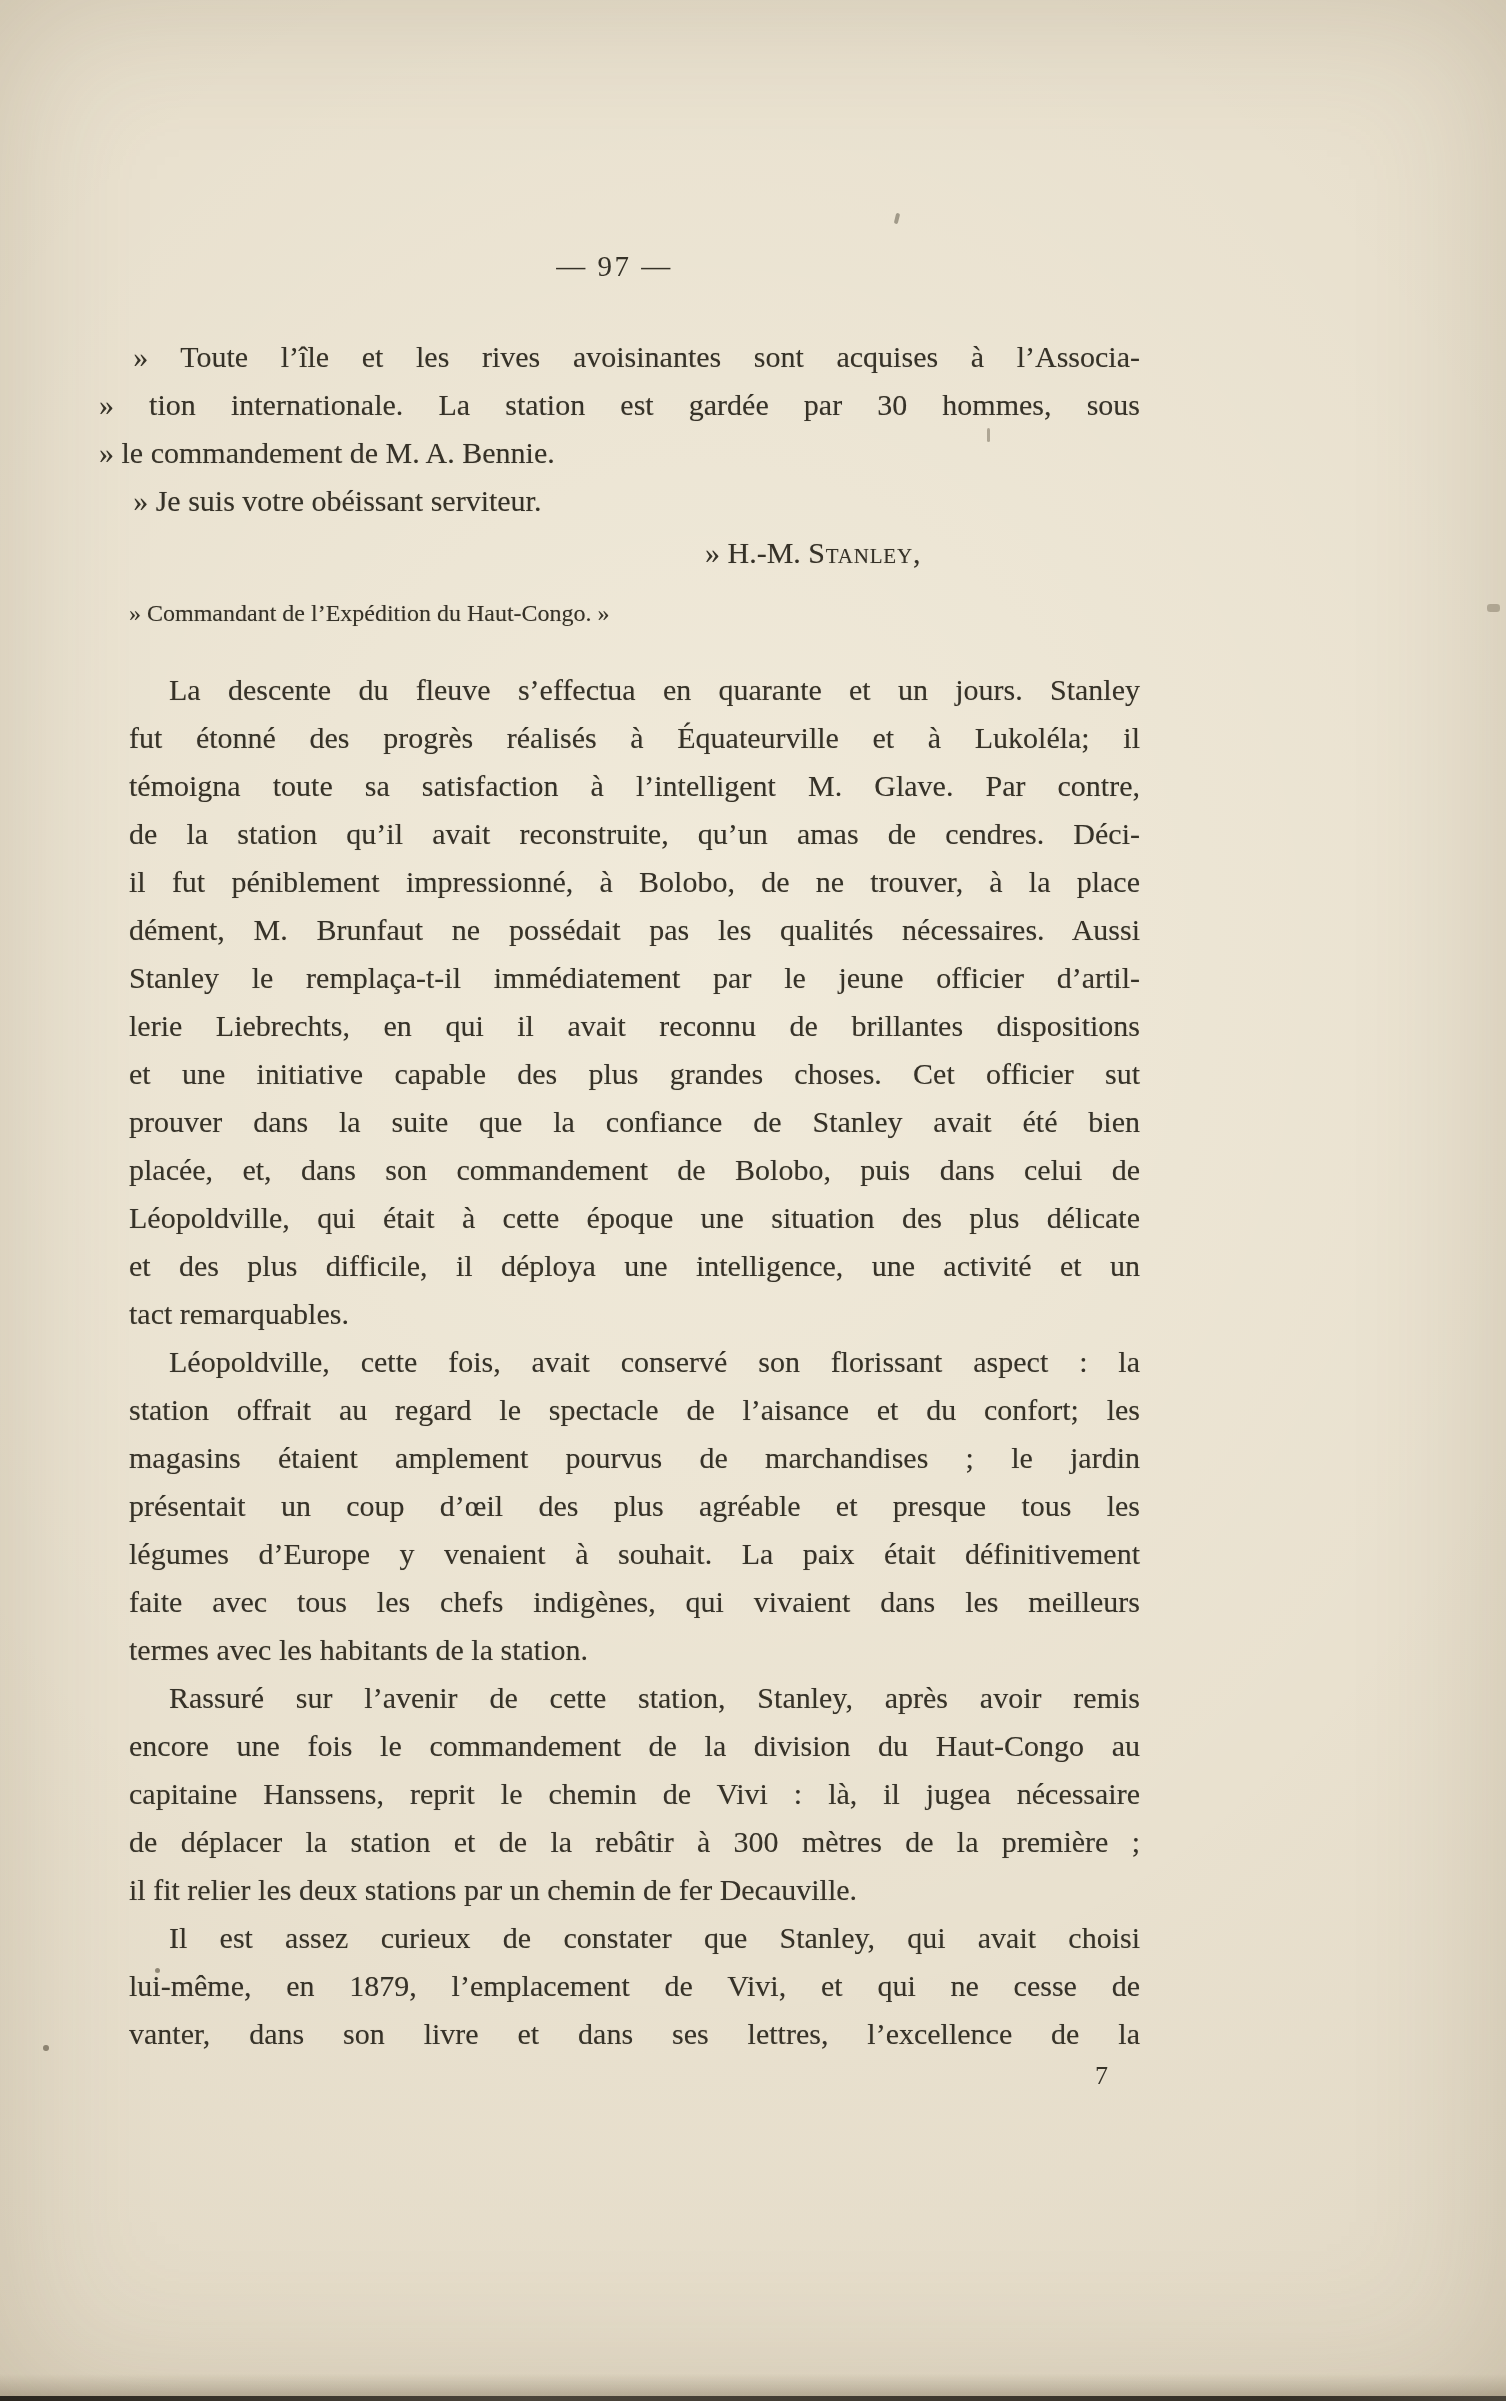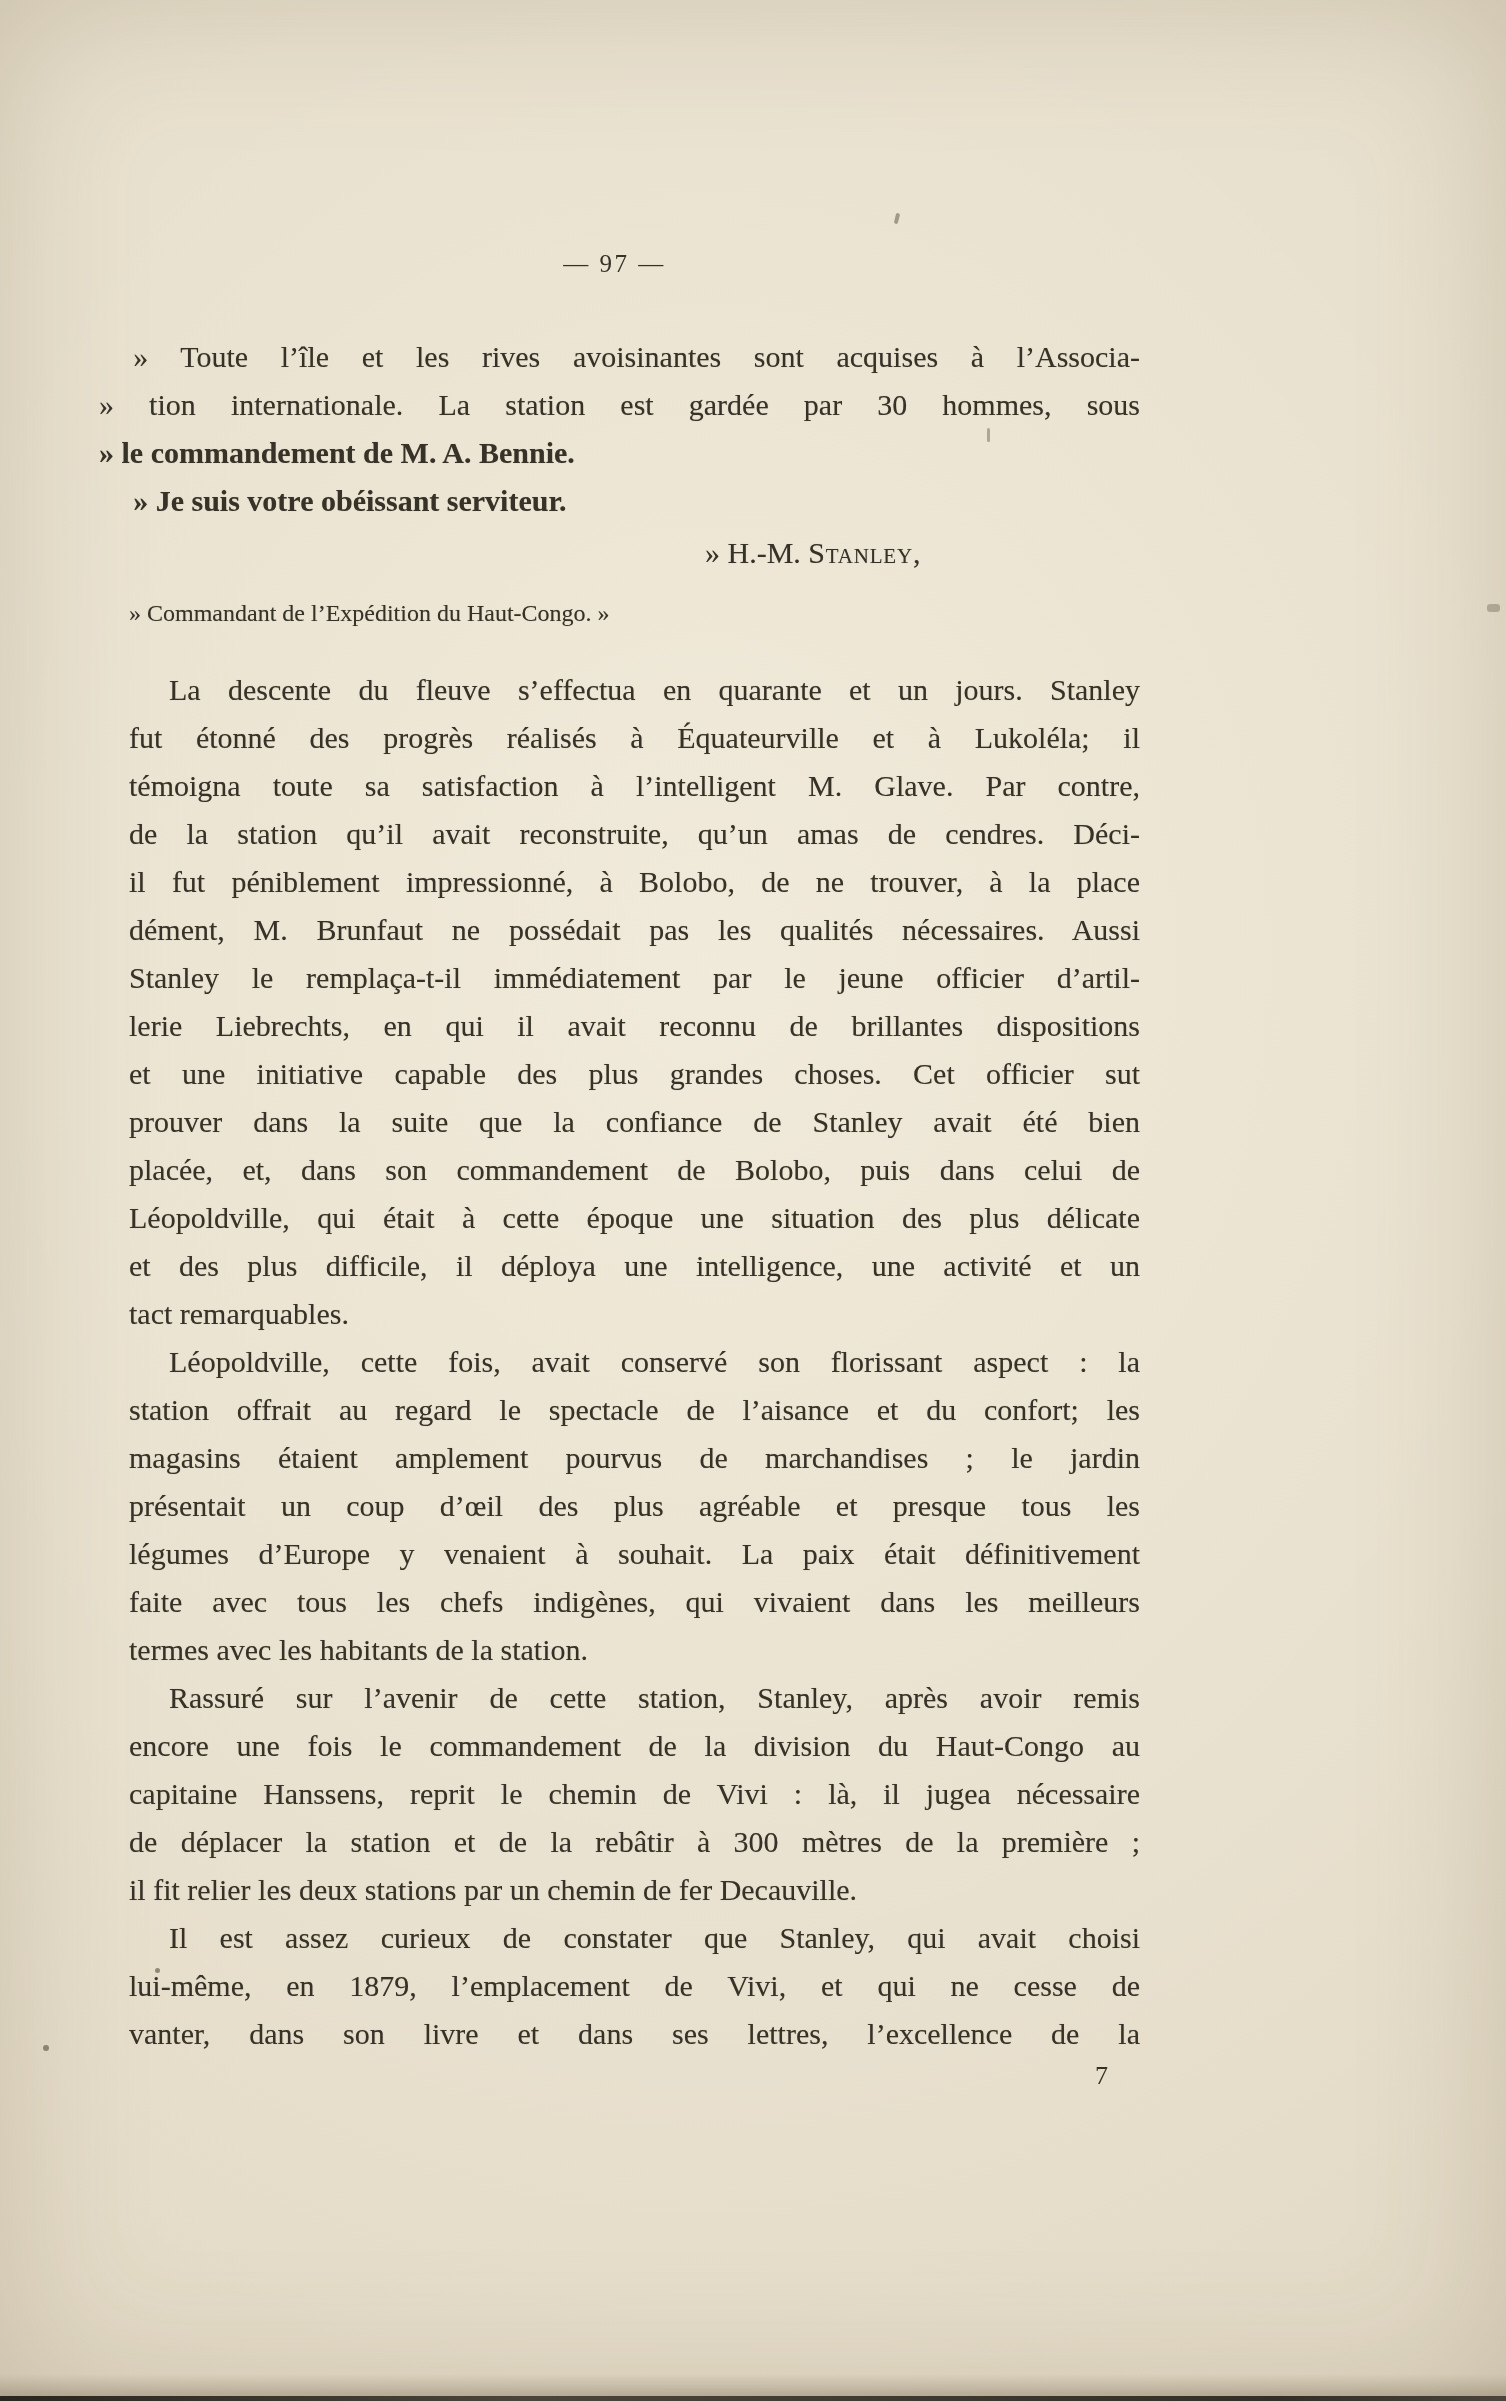--- a/index.html
+++ b/index.html
@@ -12,31 +12,31 @@
     background-image: radial-gradient(ellipse 130% 95% at 47% 40%,
       rgba(255,252,240,0.35) 0%, rgba(255,250,235,0) 45%,
       rgba(120,95,55,0.08) 78%, rgba(100,78,40,0.20) 100%);
     box-shadow: inset 0 0 150px rgba(110,92,60,0.22);
     font-family: "Liberation Serif", "DejaVu Serif", serif;
     color: var(--ink);
     overflow: hidden;
   }
   .page-number {
     position: absolute; top: 250px; left: 0; width: 1229px;
-    text-align: center; font-size: 25px; letter-spacing: 2.5px;
+    text-align: center; font-size: 29px; letter-spacing: 2.5px;
   }
   .textblock {
     position: absolute; left: 129px; top: 333px; width: 1011px;
     font-size: 30px; line-height: 48px;
     text-shadow: 0 0 0.8px rgba(54,50,40,0.35);
   }
   .line { text-align: justify; text-align-last: justify; }
   .quote .line:nth-child(1), .quote .line:nth-child(4) { text-indent: 4.2px; }
   .quote .line:nth-child(2), .quote .line:nth-child(3) { text-indent: -30px; }
-  .quote .line:nth-child(3), .quote .line:nth-child(4) { text-align-last: left; font-weight: bold; }
+  .quote .line:nth-child(3), .quote .line:nth-child(4) { text-align-last: left; }
   .sig-line { margin-top: 4px; padding-left: 576px; }
   .smallcaps { font-variant: small-caps; letter-spacing: 0.8px; }
   .sig-title { margin-top: 18px; text-align: left; font-size: 24px; line-height: 37px; }
   .paras { margin-top: 34px; }
   .para .line:first-child { text-indent: 40px; }
   .para .line:last-child { text-align-last: left; }
   .para.cont .line:last-child { text-align-last: justify; }
   .folio { position: absolute; left: 1095px; top: 2061px; font-size: 26px; }
   .scan-edge {
     position: absolute; left: 0; bottom: 0; width: 100%; height: 5px;

